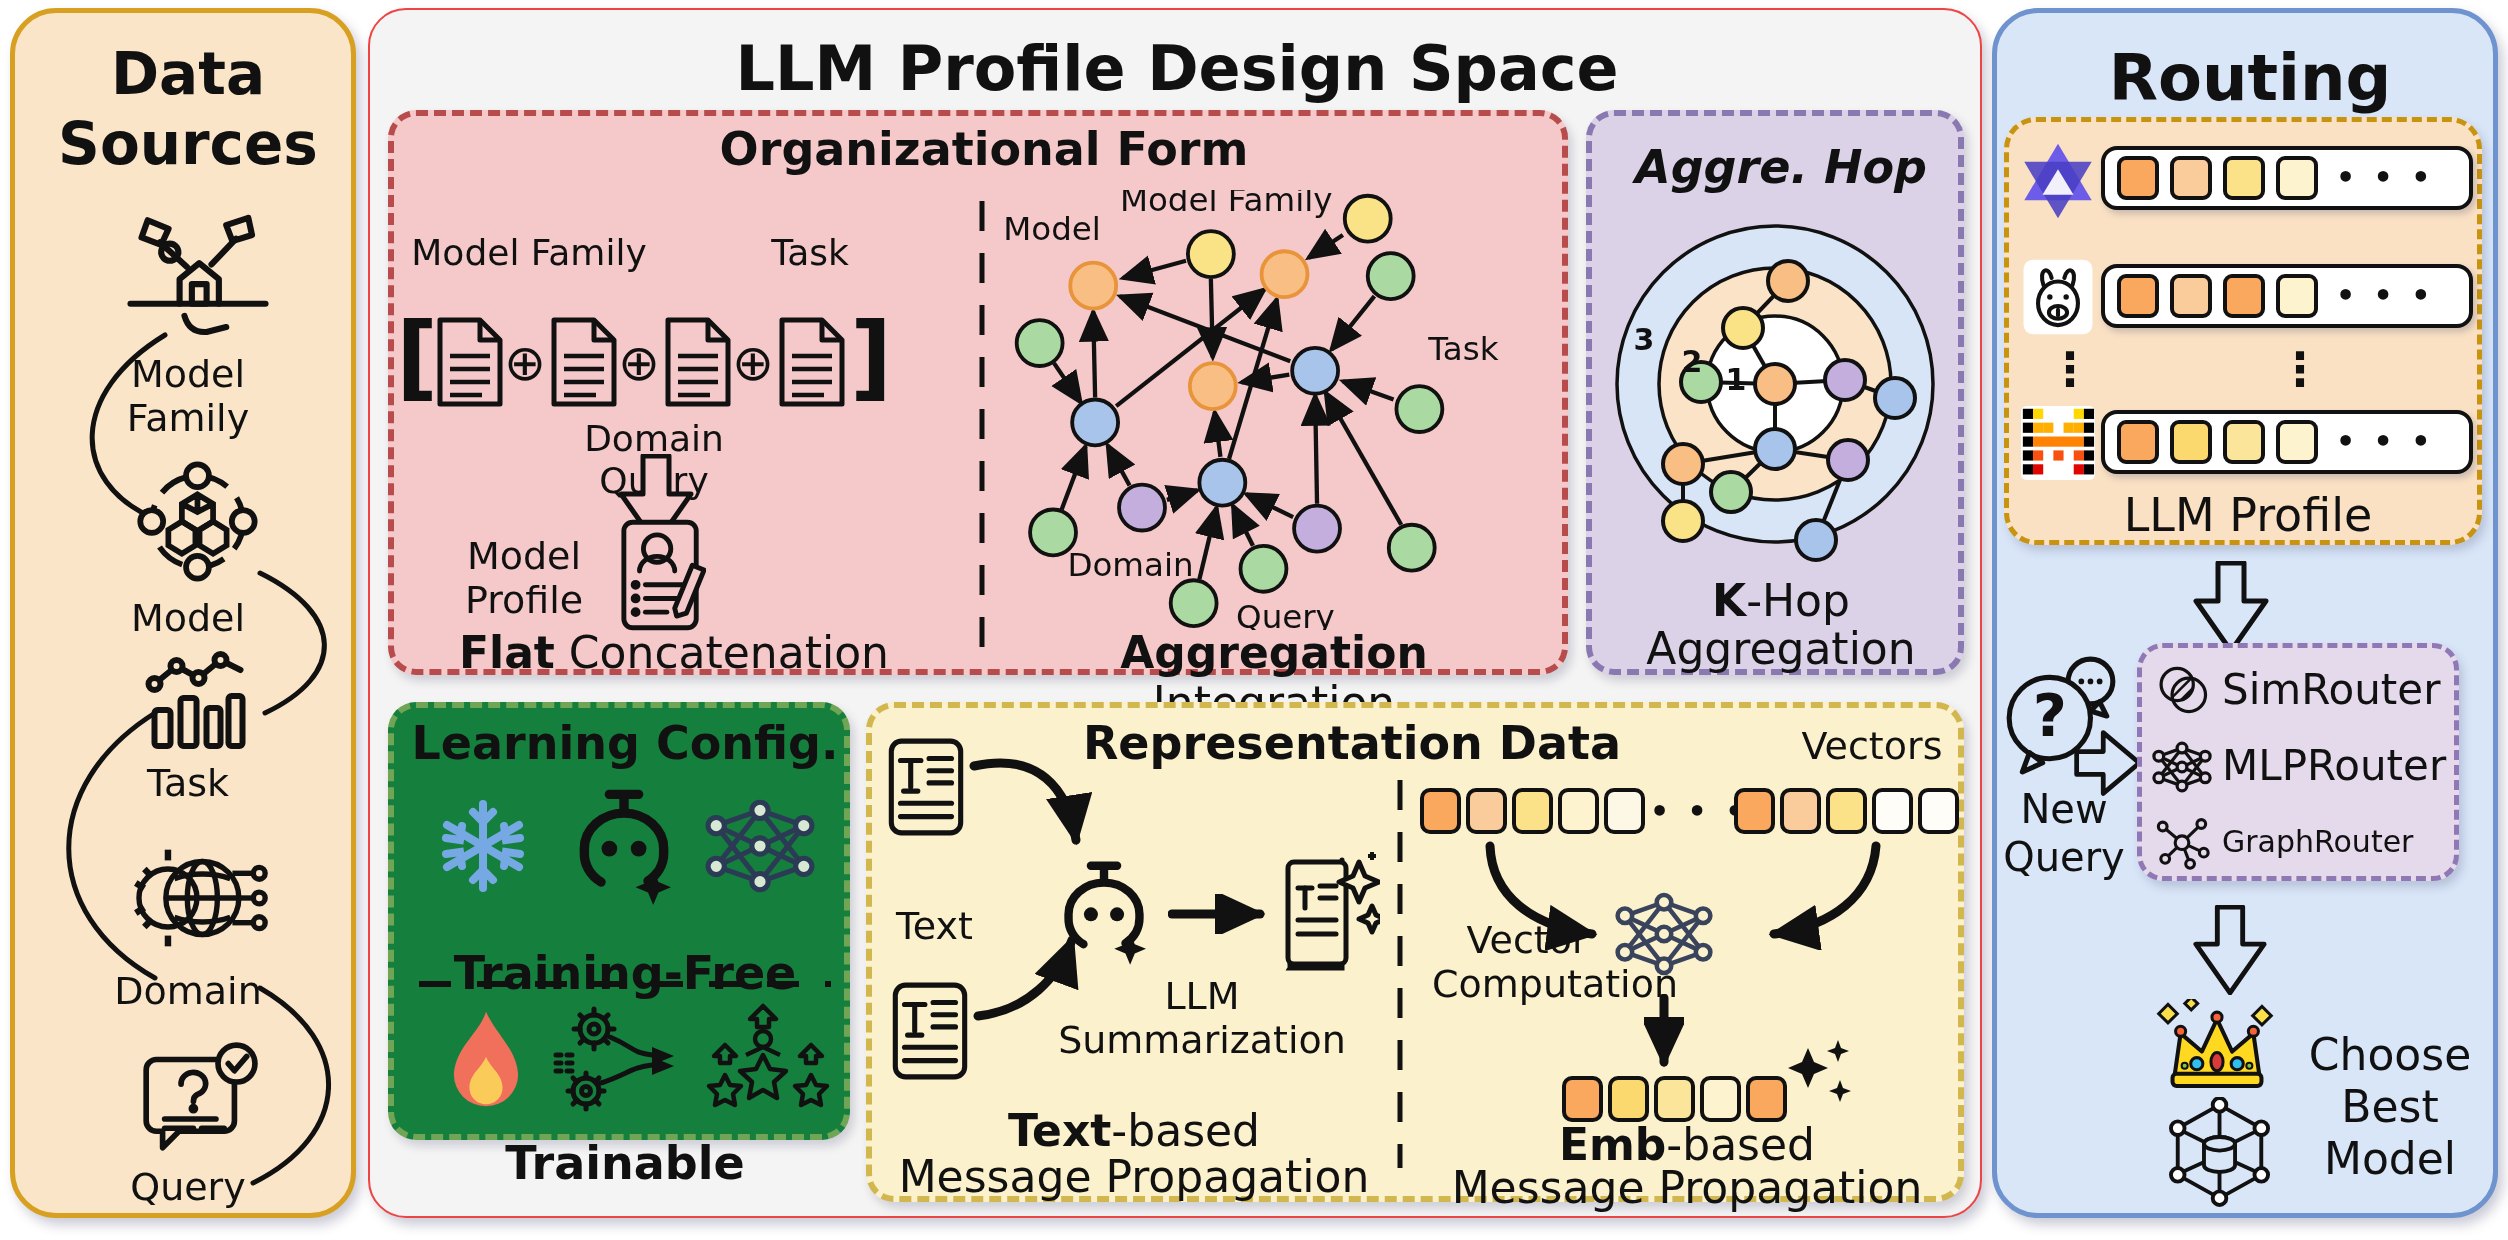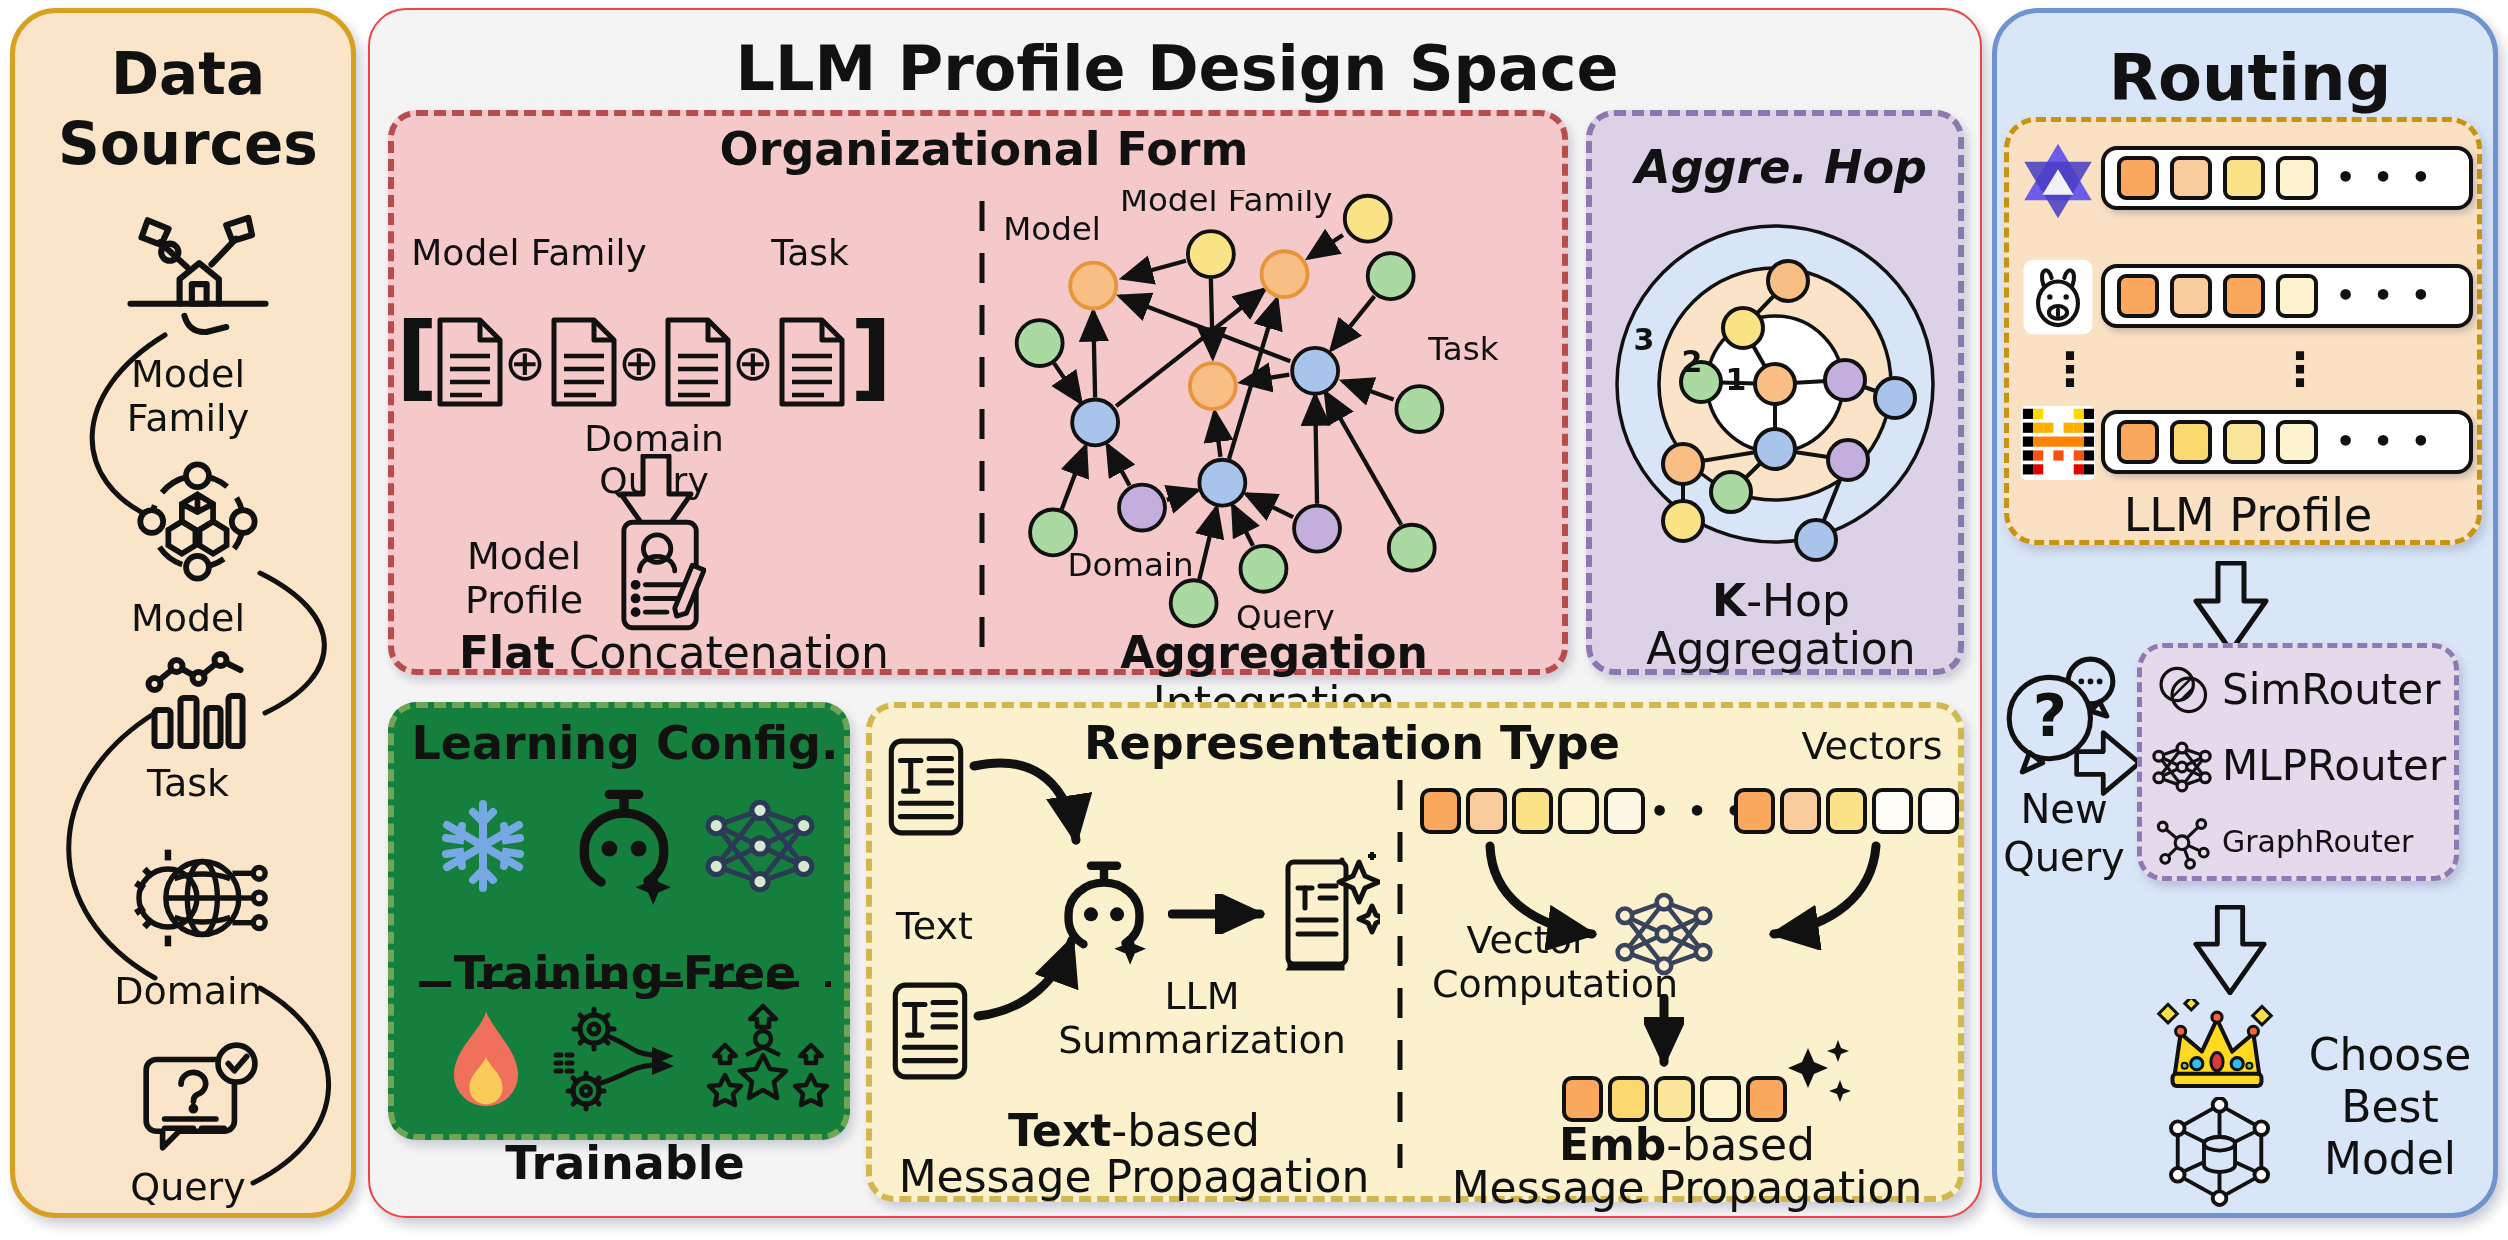--- a/index.html
+++ b/index.html
@@ -442,21 +442,21 @@
           <path d="M110,60 v-7 h-6 l11,-11 11,11 h-6 v7 z"></path>
           <path d="M29,72 l5,10 11,1 -8,8 2,11 -10,-5 -10,5 2,-11 -8,-8 11,-1 z"></path>
           <path d="M115,72 l5,10 11,1 -8,8 2,11 -10,-5 -10,5 2,-11 -8,-8 11,-1 z"></path>
         </g>
       </svg>
 
       <div class="abs bt ctr" style="left:0;top:428px;width:462px;">Trainable</div>
     </div>
 
     <div class="abs box" style="left:496px;top:692px;width:1098px;height:500px;background:#FBF1CD;border:6px dashed #D2B74E;">
-      <div class="abs bt ctr" style="left:80px;top:8px;width:800px;">Representation Type</div>
+      <div class="abs bt ctr" style="left:80px;top:8px;width:800px;">Representation Data</div>
       <div class="abs lab ctr" style="left:910px;top:16px;width:180px;">Vectors</div>
 
       <svg class="abs" style="left:524px;top:72px;" width="8" height="388" viewBox="0 0 8 388">
         <line x1="4" y1="0" x2="4" y2="388" stroke="#111" stroke-width="5" stroke-dasharray="30 22"></line>
       </svg>
 
       <svg class="abs" style="left:14px;top:28px;" width="80" height="102" viewBox="0 0 78 100">
         <g fill="none" stroke="#111" stroke-width="5" stroke-linecap="round">
           <rect x="5" y="5" width="68" height="90" rx="10" fill="#FBF1CD"></rect>
           <line x1="14" y1="24" x2="34" y2="24"></line>

